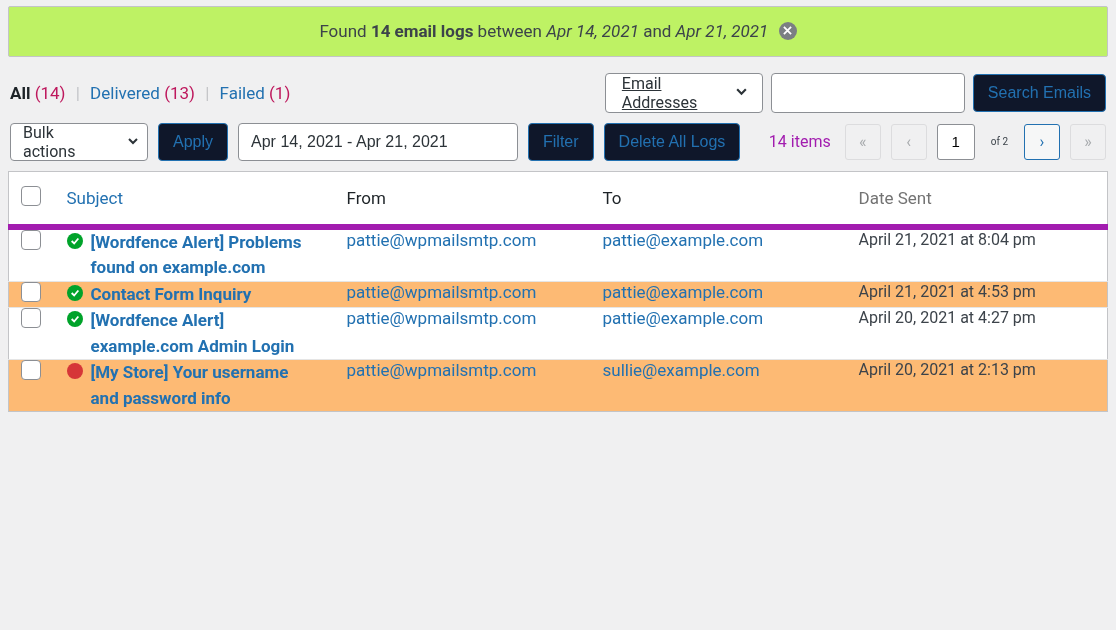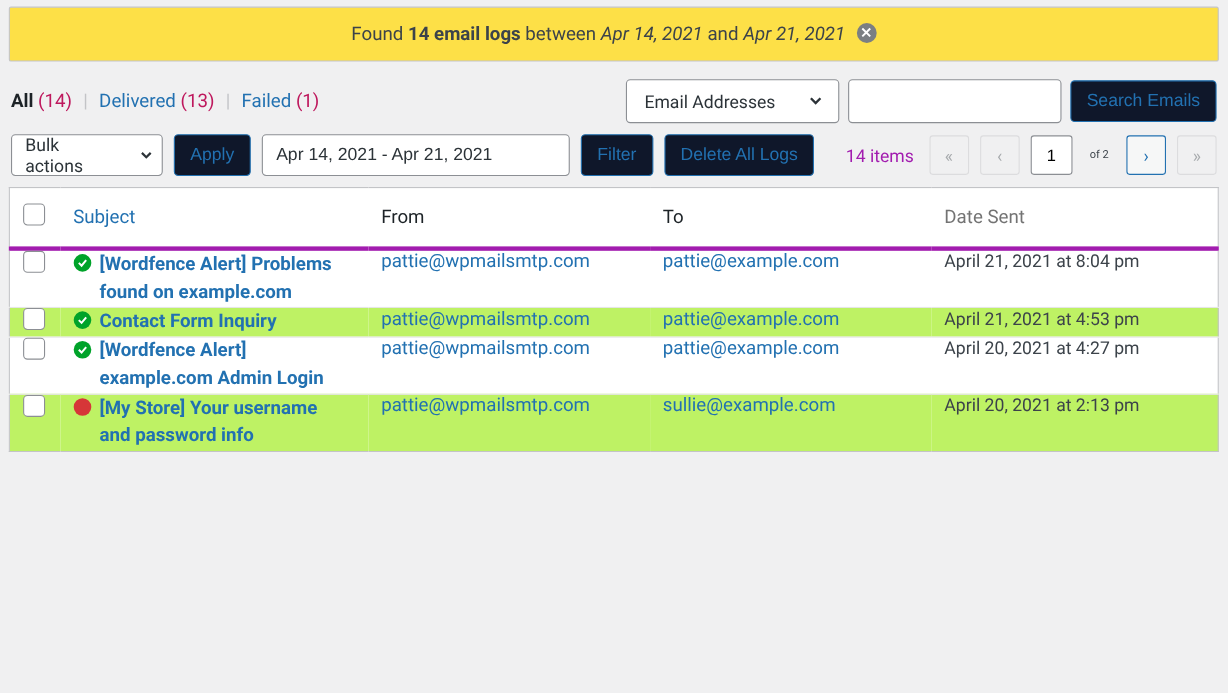--- a/index.html
+++ b/index.html
@@ -5,21 +5,21 @@
   * { box-sizing: border-box; }
   body {
     margin: 0;
     font-family: -apple-system, BlinkMacSystemFont, "Segoe UI", Roboto, Helvetica, Arial, sans-serif;
     background: #f0f0f1;
     color: #3c434a;
     font-size: 14px;
     width: 1116px;
   }
   .notice-bar {
-    background: #fde047;
+    background: #bef264;
     border: 1px solid #c3c4c7;
     margin: 6px 8px 16px 8px;
     padding: 14px 16px;
     text-align: center;
     font-size: 17px;
     color: #3c434a;
     border-radius: 2px;
   }
   .notice-bar .strong { font-weight: 700; }
   .notice-bar .italic { font-style: italic; }
@@ -49,24 +49,25 @@
   .search-area { display: flex; gap: 8px; align-items: center; }
   .select-wrap {
     display: inline-flex;
     align-items: center;
     justify-content: space-between;
     background: #fff;
     border: 1px solid #8c8f94;
     border-radius: 4px;
     height: 40px;
     padding: 0 14px 0 16px;
-    width: 194px;
+    width: 158px;
     font-size: 16px;
     color: #2c3338;
     cursor: pointer;
+    text-decoration: underline;
   }
   .chev { margin-left: 8px; }
   .text-input {
     background: #fff;
     border: 1px solid #8c8f94;
     border-radius: 4px;
     height: 40px;
     width: 194px;
     padding: 0 10px;
     font-size: 15px;
@@ -146,27 +147,27 @@
     margin: 0 8px;
     border-collapse: collapse;
     background: #fff;
     border: 1px solid #c3c4c7;
   }
   table.logs thead th {
     text-align: left;
     font-weight: 400;
     color: #2271b1;
     padding: 14px 12px;
-    border-bottom: 4px solid #a21caf;
+    border-bottom: 6px solid #a21caf;
     font-size: 17px;
   }
   table.logs thead th.from-col, table.logs thead th.to-col { color: #1d2327; }
   table.logs thead th.check-col { width: 34px; }
   table.logs tbody tr { border-top: 1px solid #e5e5e5; }
-  table.logs tbody tr.striped { background: #bef264; }
+  table.logs tbody tr.striped { background: #fdba74; }
   table.logs tbody td {
     padding: 0 12px;
     vertical-align: top;
     font-size: 16px;
   }
   .checkbox {
     width: 20px; height: 20px;
     border: 1px solid #8c8f94;
     border-radius: 4px;
     background: #fff;

